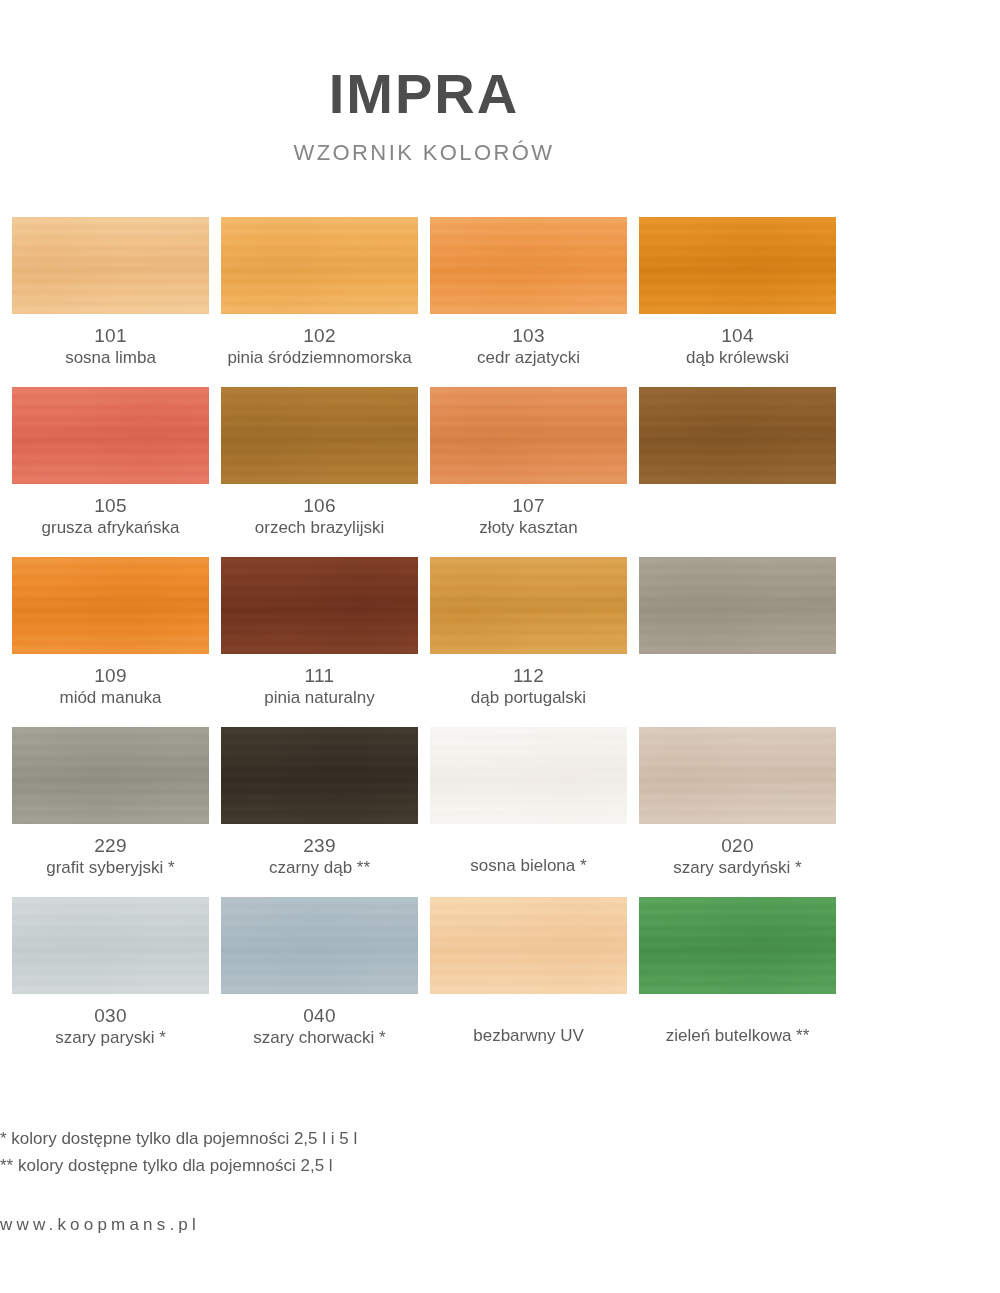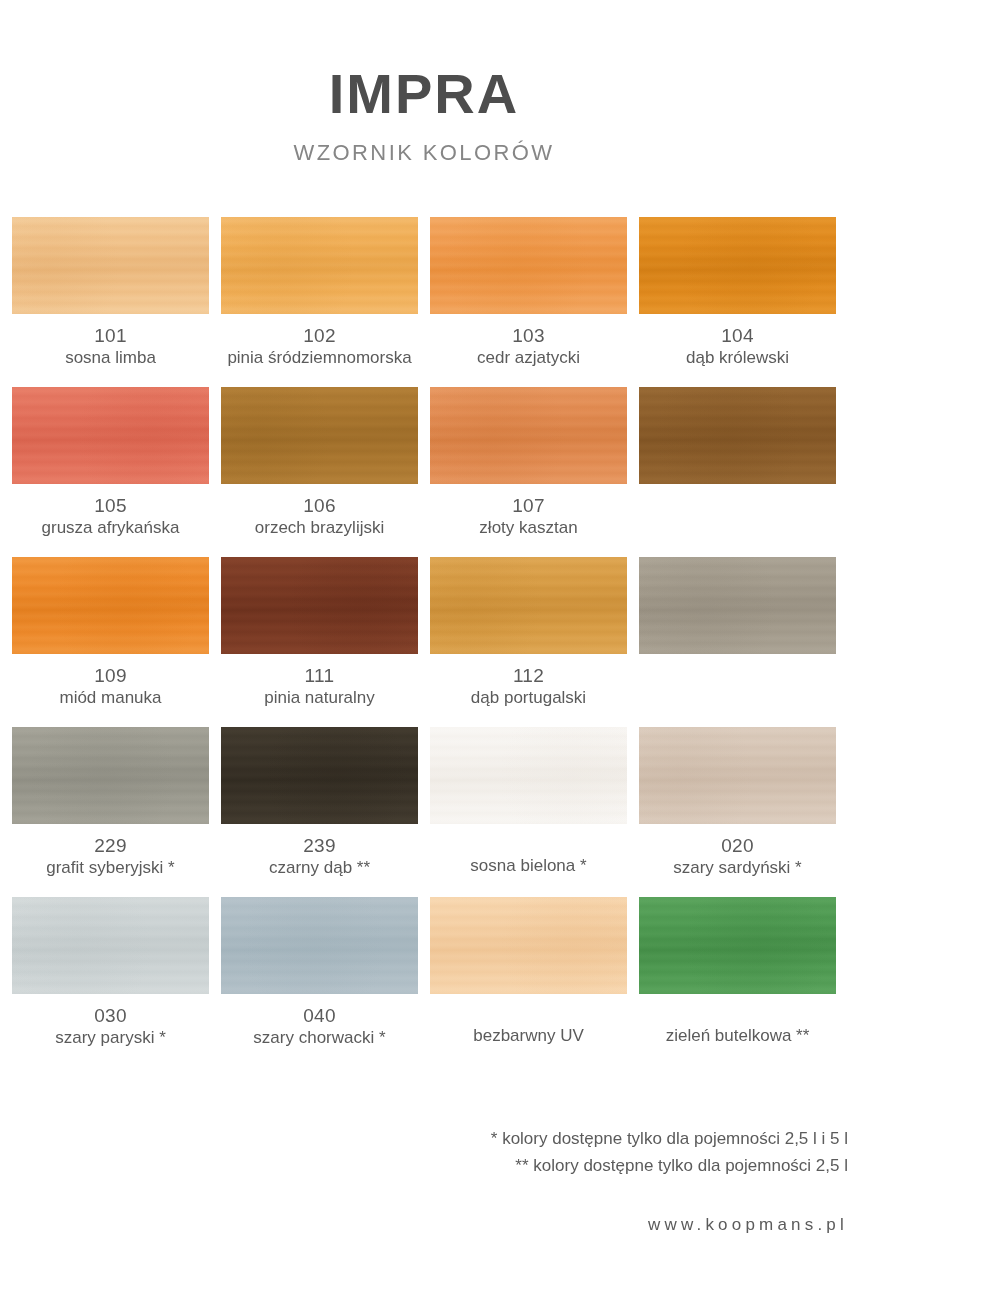--- a/index.html
+++ b/index.html
@@ -84,24 +84,24 @@
     font-size: 17px;
     color: #5b5b5b;
     line-height: 1.2;
     margin-top: 2px;
     white-space: nowrap;
   }
 
   
   .footer {
     position: absolute;
-    left: 16px;
+    left: 0;
     right: 0;
     bottom: 0;
-    text-align: right;
+    text-align: left;
   }
   .note {
     font-size: 17px;
     color: #5b5b5b;
     line-height: 1.55;
   }
   .website {
     margin-top: 36px;
     margin-bottom: 58px;
     font-size: 17px;

